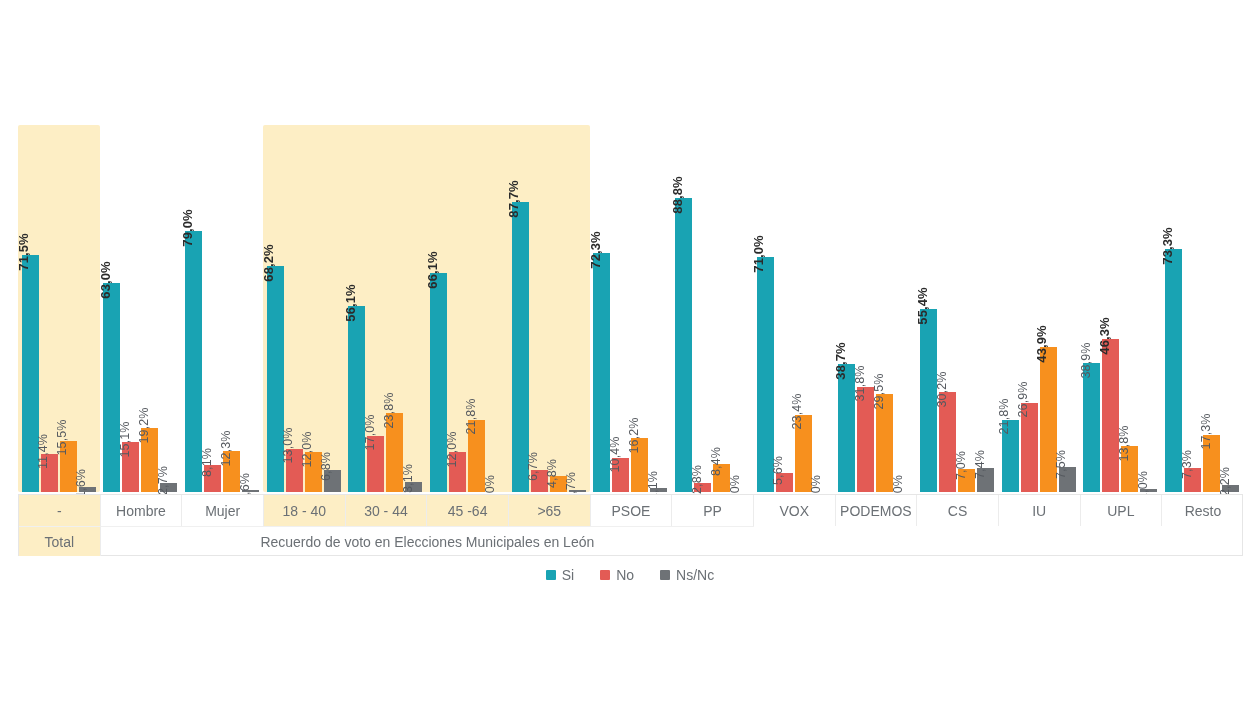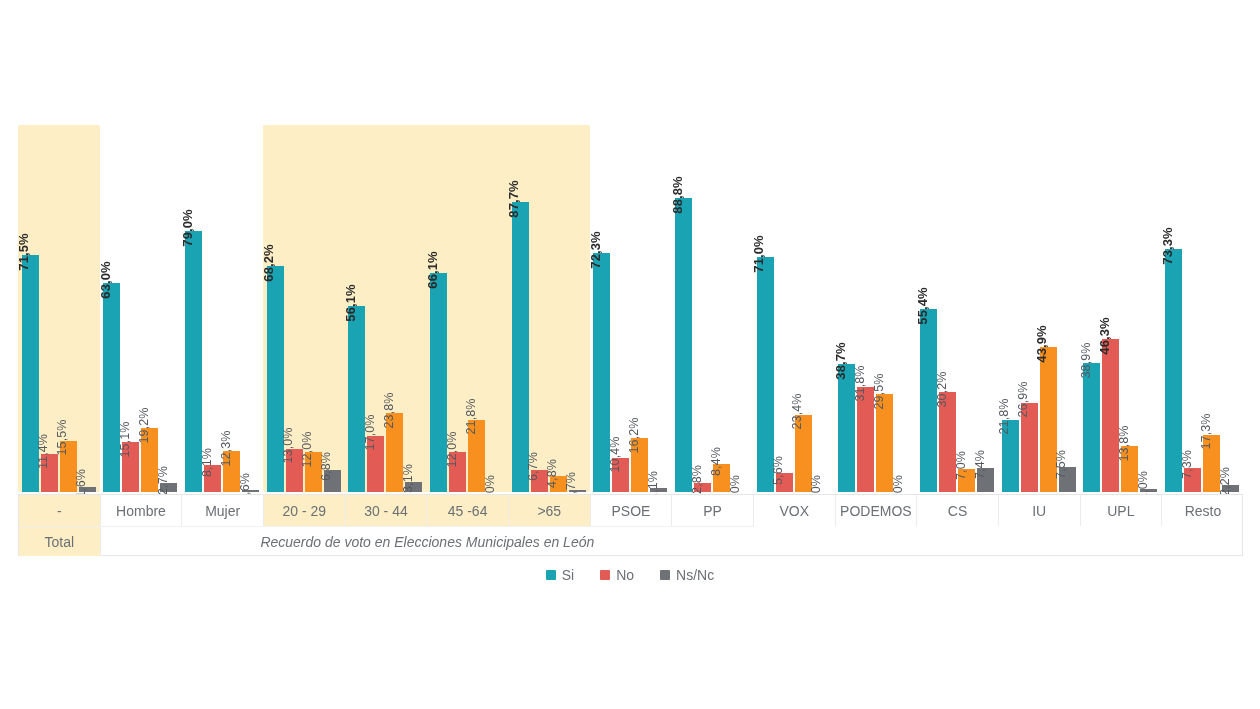--- a/index.html
+++ b/index.html
@@ -371,36 +371,36 @@
           </div>
         </div>
       </div>
     </div>
 
   <div id="axis">
     <div class="axis-row cats" id="axis-cats">
         <div class="acell hi" style="width: 81.6667px; flex: 0 0 81.6667px;">-</div>
         <div class="acell" style="width: 81.6667px; flex: 0 0 81.6667px;">Hombre</div>
         <div class="acell" style="width: 81.6667px; flex: 0 0 81.6667px;">Mujer</div>
-        <div class="acell hi" style="width: 81.6667px; flex: 0 0 81.6667px;">20 - 29</div>
+        <div class="acell hi" style="width: 81.6667px; flex: 0 0 81.6667px;">18 - 40</div>
         <div class="acell hi" style="width: 81.6667px; flex: 0 0 81.6667px;">30 - 44</div>
         <div class="acell hi" style="width: 81.6667px; flex: 0 0 81.6667px;">45 -64</div>
         <div class="acell hi" style="width: 81.6667px; flex: 0 0 81.6667px;">&gt;65</div>
         <div class="acell" style="width: 81.6667px; flex: 0 0 81.6667px;">PSOE</div>
         <div class="acell" style="width: 81.6667px; flex: 0 0 81.6667px;">PP</div>
         <div class="acell" style="width: 81.6667px; flex: 0 0 81.6667px;">VOX</div>
         <div class="acell" style="width: 81.6667px; flex: 0 0 81.6667px;">PODEMOS</div>
         <div class="acell" style="width: 81.6667px; flex: 0 0 81.6667px;">CS</div>
         <div class="acell" style="width: 81.6667px; flex: 0 0 81.6667px;">IU</div>
         <div class="acell" style="width: 81.6667px; flex: 0 0 81.6667px;">UPL</div>
         <div class="acell" style="width: 81.6667px; flex: 0 0 81.6667px;">Resto</div>
       </div>
     <div class="axis-row grps" id="axis-grps">
         <div class="gcell hi" style="width: 81.6667px; flex: 0 0 81.6667px;">Total</div>
-        <div class="gcell" style="width: 653.333px; flex: 0 0 653.333px; font-style: italic;">Recuerdo de voto en Elecciones Municipales en León</div>
+        <div class="gcell" style="width: 653.333px; flex: 0 0 653.333px;">Recuerdo de voto en Elecciones Municipales en León</div>
       </div>
   </div>
 
   <div id="legend">
       <div class="leg-item">
         <span class="swatch" style="background: rgb(25, 163, 179);"></span>
         <span>Si</span>
       </div>
       <div class="leg-item">
         <span class="swatch" style="background: rgb(227, 91, 85);"></span>

